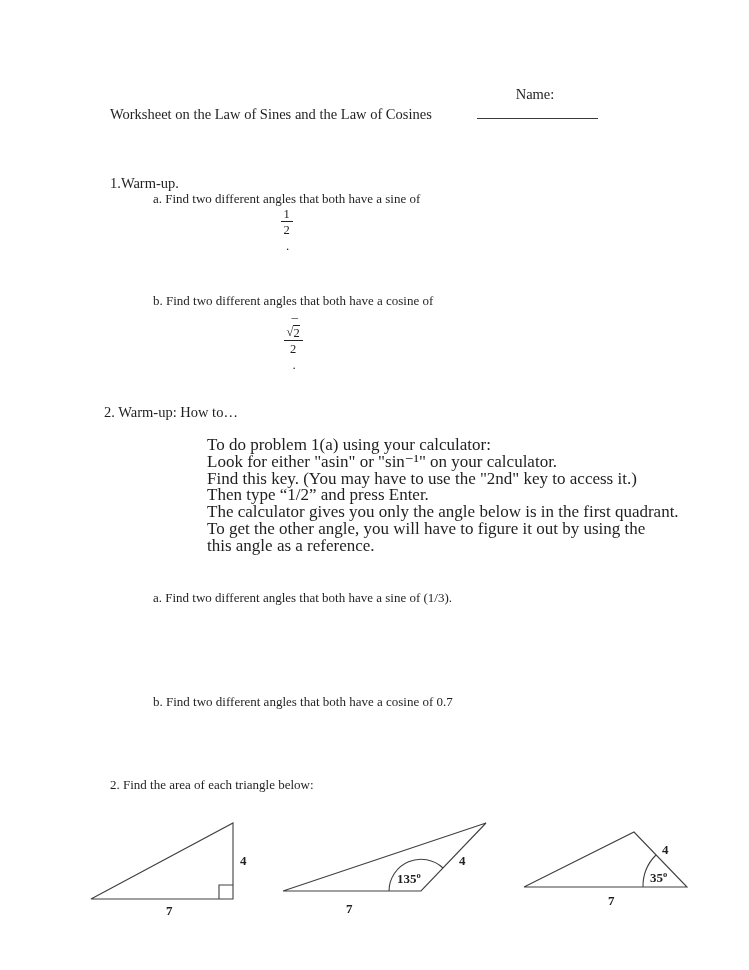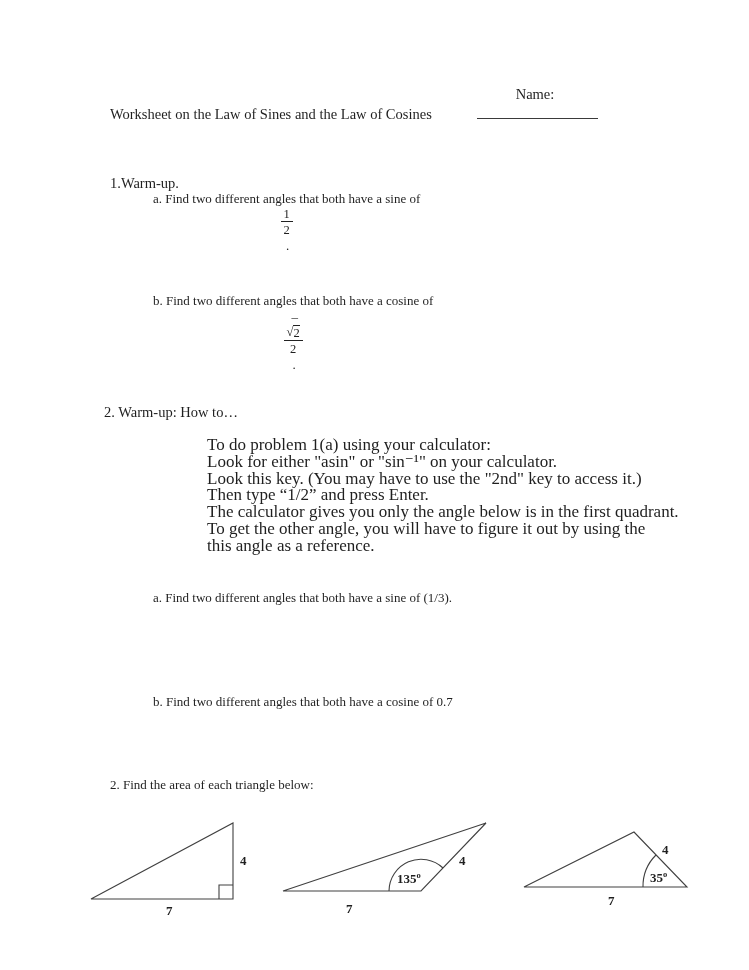--- a/index.html
+++ b/index.html
@@ -65,21 +65,21 @@
     <span class="den">2</span>
   </span>
   <span class="period">.</span>
 </div>
 
 <div class="abs t-head" style="left:104px;top:404px;">2. Warm-up: How to…</div>
 
 <div class="abs instructions" style="left:207px;top:437px;">
   <div>To do problem 1(a) using your calculator:</div>
   <div>Look for either "asin" or "sin⁻¹" on your calculator.</div>
-  <div>Look this key.  (You may have to use the "2nd" key to access it.)</div>
+  <div>Find this key.  (You may have to use the "2nd" key to access it.)</div>
   <div>Then type “1/2” and press Enter.</div>
   <div>The calculator gives you only the angle below is in the first quadrant.</div>
   <div>To get the other angle, you will have to figure it out by using the</div>
   <div>this angle as a reference.</div>
 </div>
 
 <div class="abs t-body" style="left:153px;top:590px;">a. Find two different angles that both have a sine of (1/3).</div>
 <div class="abs t-body" style="left:153px;top:694px;">b. Find two different angles that both have a cosine of 0.7</div>
 
 <div class="abs t-body" style="left:110px;top:777px;">2. Find the area of each triangle below:</div>

